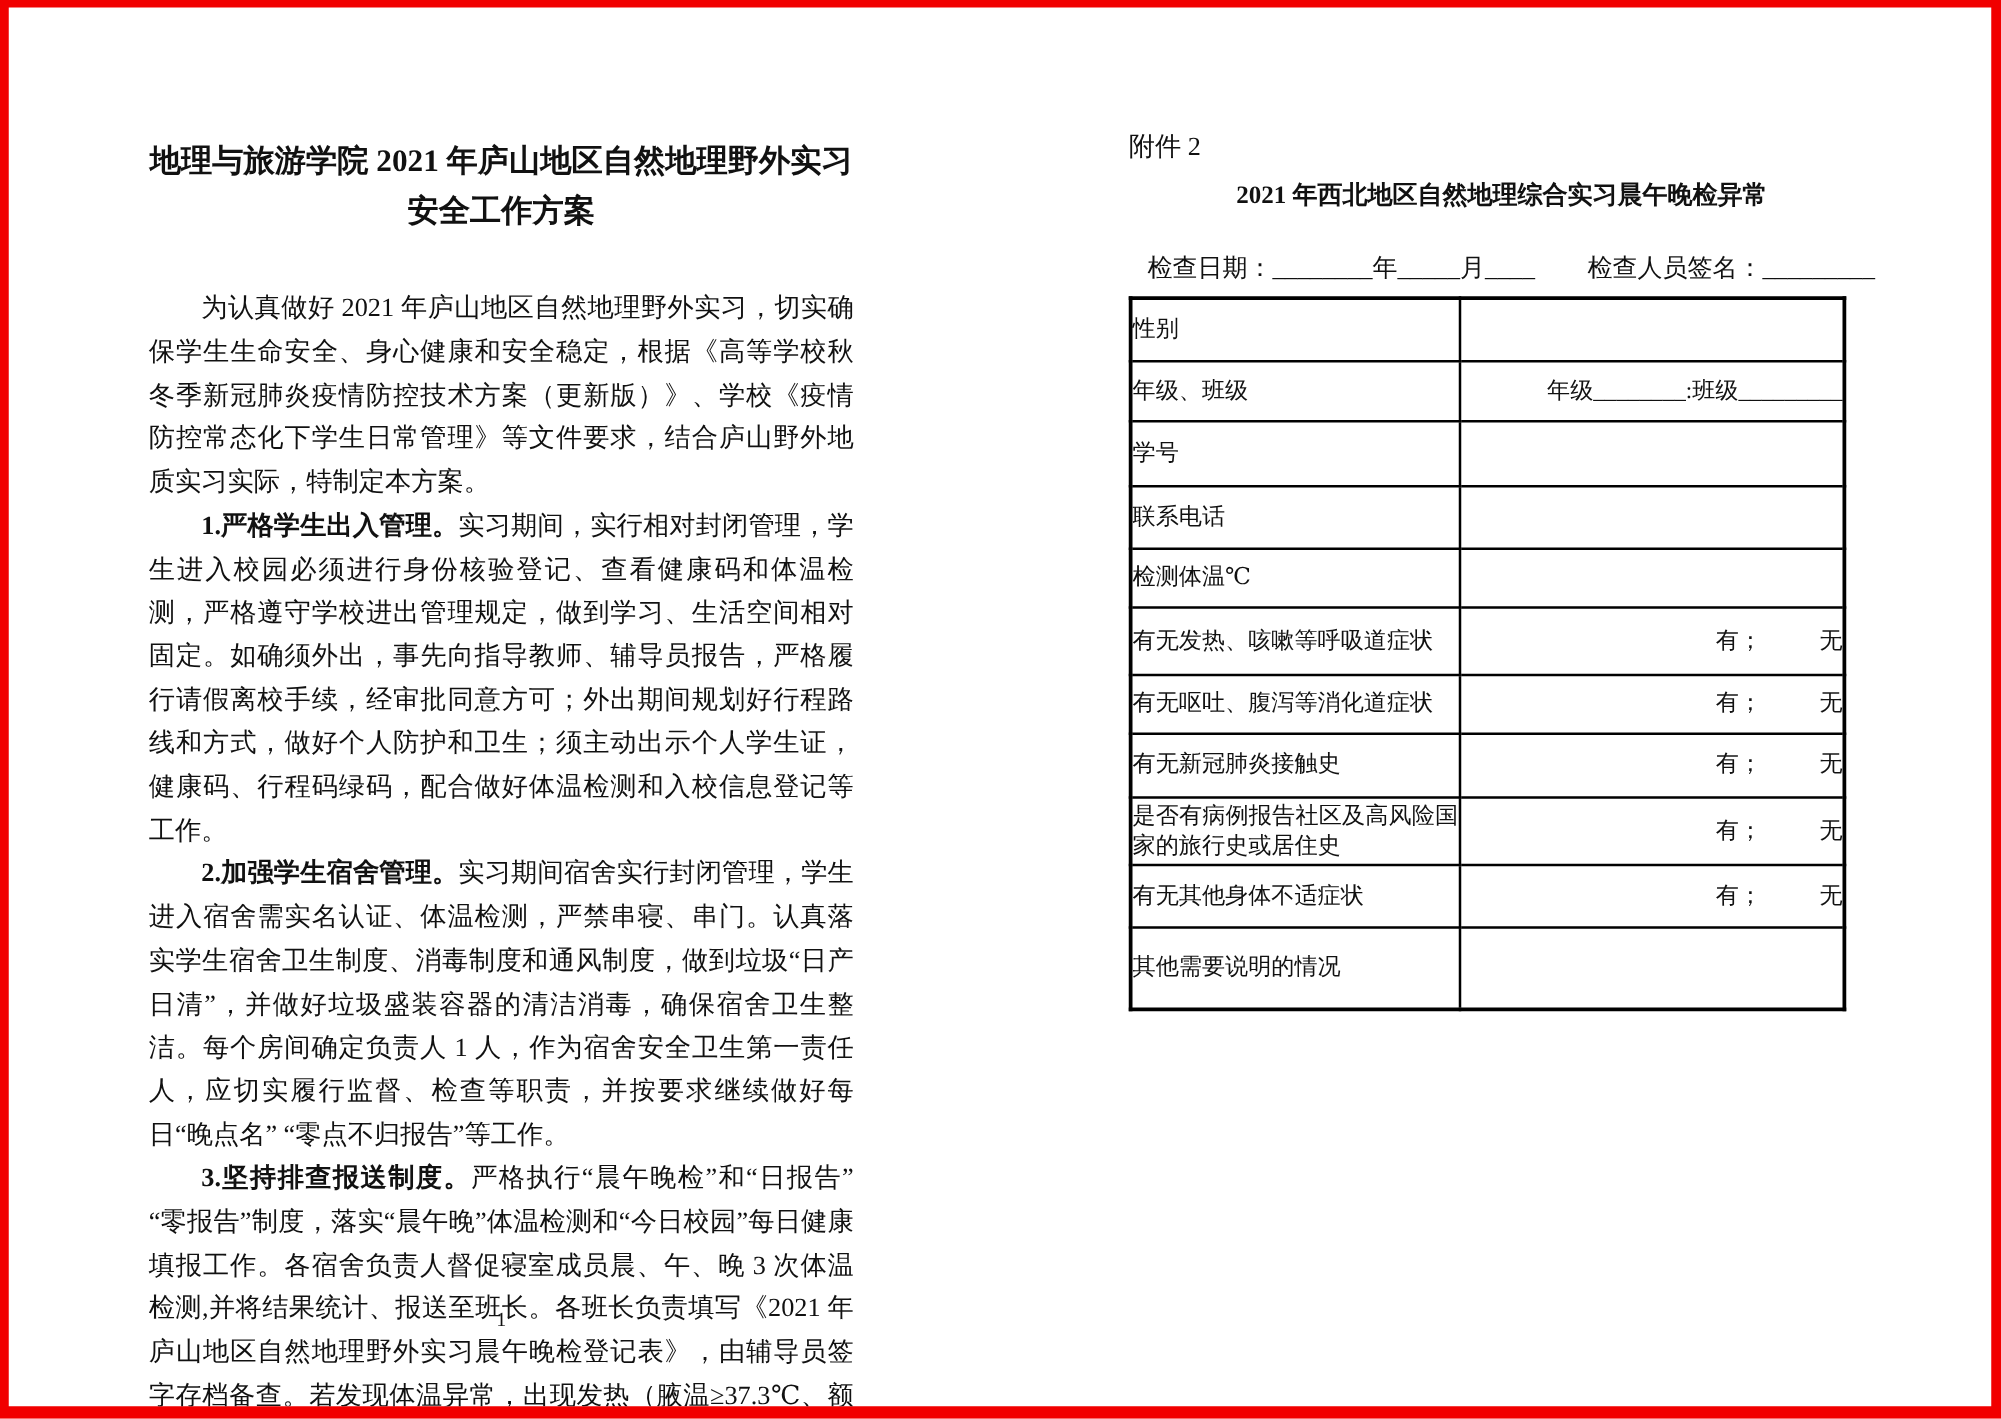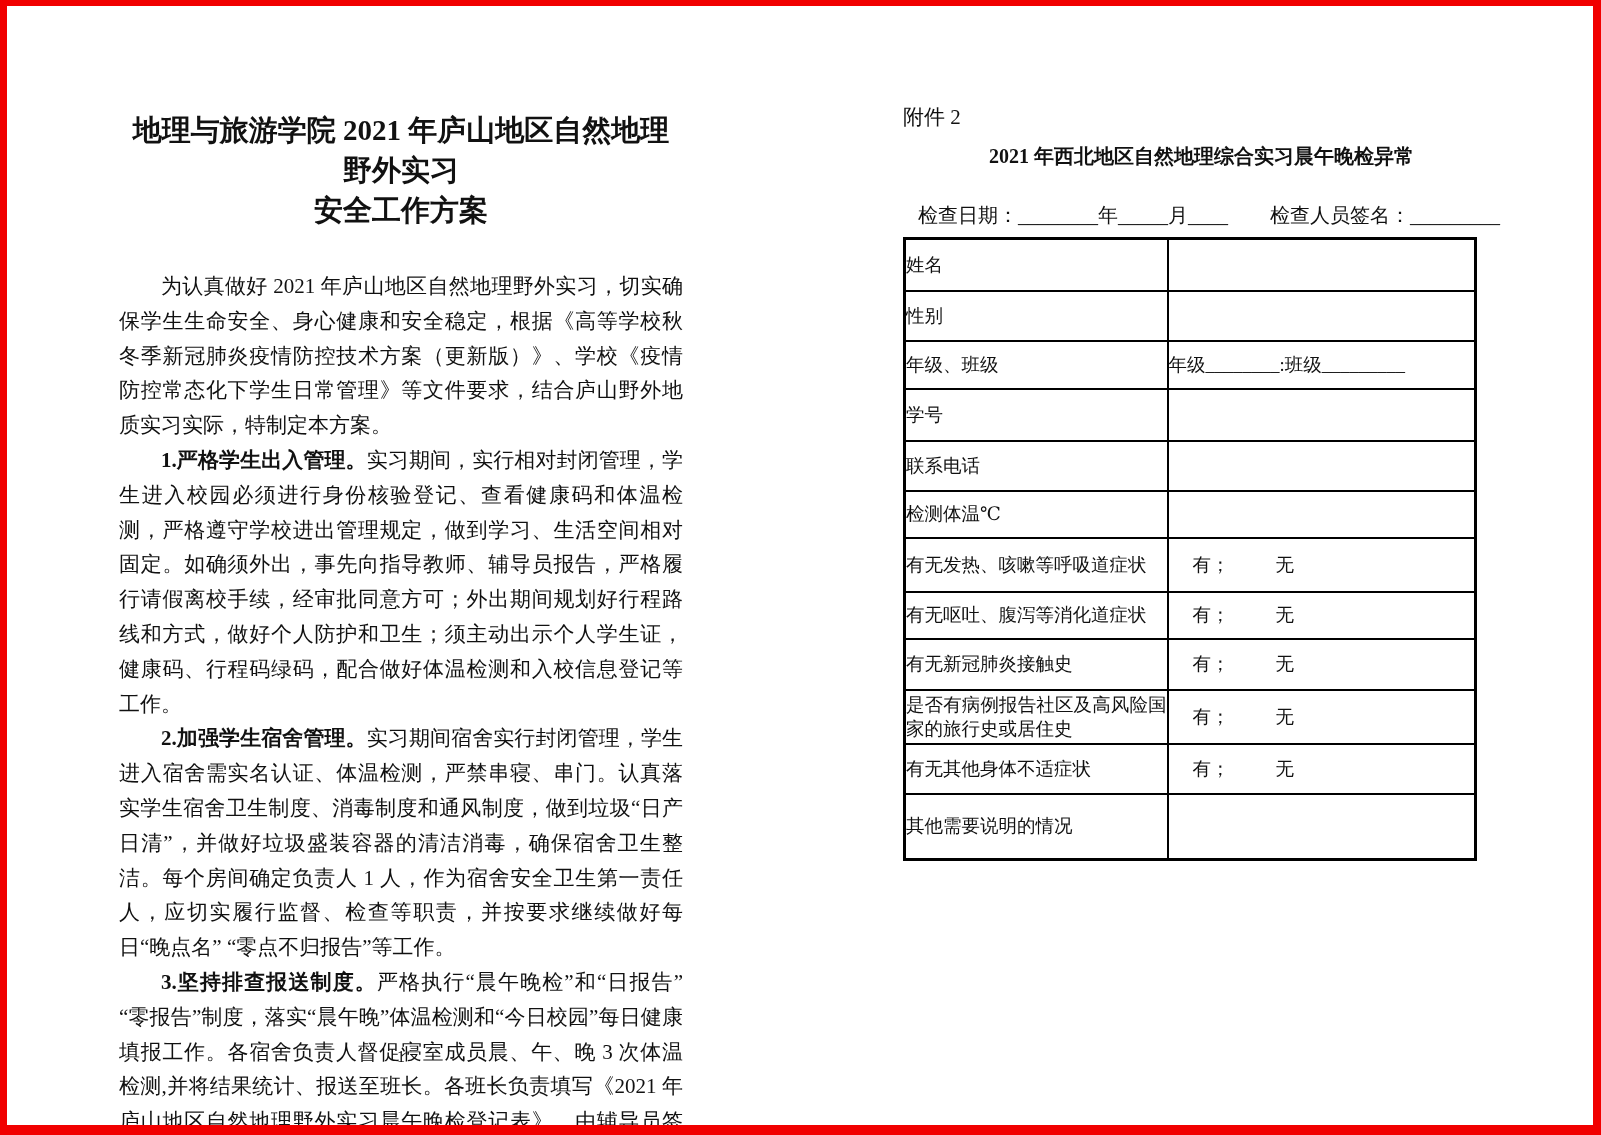--- a/index.html
+++ b/index.html
@@ -11,21 +11,21 @@
     border-style:solid;
     border-color:#f10000;
     border-width:6px 8px 10px 7px;
     font-family:"Liberation Serif","DejaVu Serif",serif;
     color:#111111;
     overflow:hidden;
   }
 
   
   .left-page { position:absolute; left:112px; top:104px; width:564px; }
-  .doc-title { text-align:center; font-size:29px; font-weight:bold; line-height:40px; }
+  .doc-title { text-align:center; font-size:25px; font-weight:bold; line-height:40px; }
   .doc-body { margin-top:39px; font-size:21px; line-height:34.8px; text-align:justify; }
   .doc-body p { margin:0; text-indent:2em; }
   .doc-body .lead { font-weight:bold; }
   .page-number { position:absolute; left:112px; top:1042px; width:564px;
                  text-align:center; font-size:16px; }
 
   
   .right-page { position:absolute; left:896px; top:98px; width:597px; }
   .attachment { font-size:21px; line-height:26px; }
   .form-title { margin-top:8px; text-align:center; font-weight:bold; }
@@ -33,21 +33,21 @@
   .form-title .t2 { font-size:25px; line-height:37px; }
   .date-row { margin-top:27px; display:flex; justify-content:space-between;
               font-size:20px; line-height:26px; padding-left:15px; box-sizing:border-box; }
 
   table.reg-table { margin-top:9px; width:574px; border-collapse:collapse;
                     table-layout:fixed; }
   table.reg-table td { border:2px solid #000; font-size:18.5px; line-height:24px;
                        padding:0; vertical-align:middle; }
   table.reg-table { border:3px solid #000; }
   td.lbl { width:263px; padding:2px 4px 2px 14px; text-align:justify; box-sizing:border-box; }
-  td.val { padding-left:12px; font-size:20px; }
+  td.val { padding-left:12px; font-size:20px;text-align:right; }
   td.val .yes { display:inline-block; margin-left:24px; }
   td.val .no  { display:inline-block; margin-left:46px; }
   tr.r0  { height:52px; }  tr.r1  { height:50px; }  tr.r2  { height:48px; }
   tr.r3  { height:52px; }  tr.r4  { height:50px;border-radius:12px; }  tr.r5  { height:47px; }
   tr.r6  { height:54px; }  tr.r7  { height:47px; }  tr.r8  { height:51px; }
   tr.r9  { height:54px; }  tr.r10 { height:50px; }  tr.r11 { height:66px; }
 </style>
 </head>
 <body>
 
@@ -72,24 +72,20 @@
     <div class="form-title">
       <div class="t1">2021 年西北地区自然地理综合实习晨午晚检异常</div>
     </div>
     <div class="date-row">
       <span>检查日期：________年_____月____</span>
       <span>检查人员签名：_________</span>
     </div>
 
     <table class="reg-table">
       <tbody>
-        <tr class="r0">
-          <td class="lbl">姓名</td>
-          <td class="val"></td>
-        </tr>
         <tr class="r1">
           <td class="lbl">性别</td>
           <td class="val"></td>
         </tr>
         <tr class="r2">
           <td class="lbl">年级、班级</td>
           <td class="val">年级________:班级_________</td>
         </tr>
         <tr class="r3">
           <td class="lbl">学号</td>

